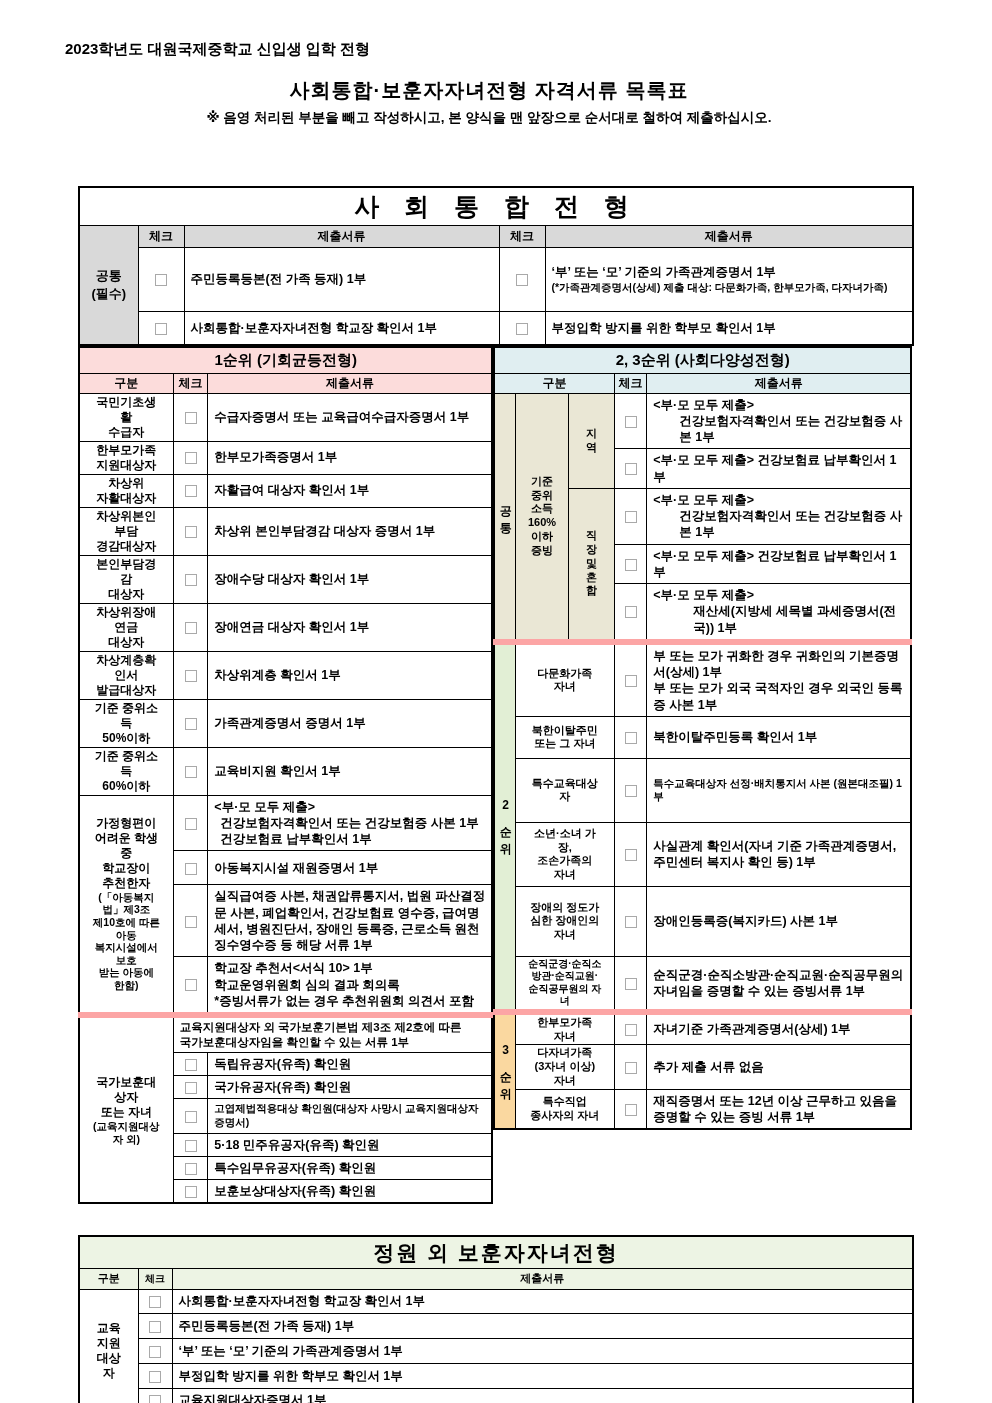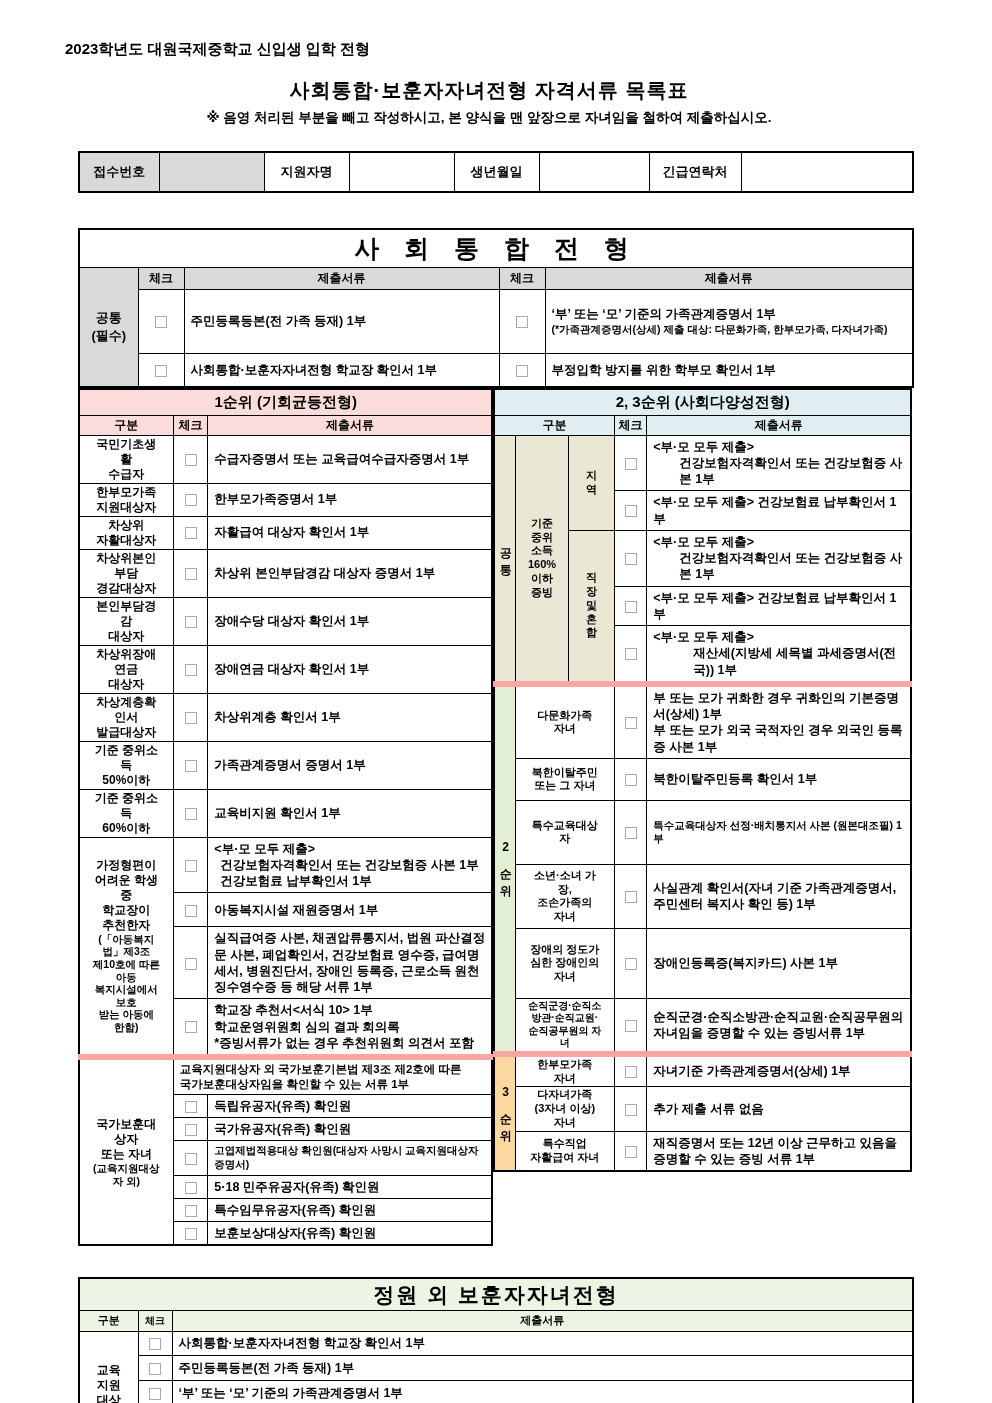--- a/index.html
+++ b/index.html
@@ -55,46 +55,22 @@
   .annex-gap { height:31px; }
 </style>
 </head>
 <body>
 
 <div class="page">
 <div class="inner">
 
   <div class="school-line">2023학년도 대원국제중학교 신입생 입학 전형</div>
   <div class="doc-title">사회통합·보훈자자녀전형 자격서류 목록표</div>
-  <div class="doc-note">※ 음영 처리된 부분을 빼고 작성하시고, 본 양식을 맨 앞장으로 자녀임을 철하여 제출하십시오.</div>
-
-  <table class="tbl info-tbl">
-    <colgroup>
-      <col style="width:80px">
-          <col style="width:105px">
-          <col style="width:85px">
-          <col style="width:105px">
-      <col style="width:85px">
-          <col style="width:110px">
-          <col style="width:92px">
-          <col style="width:172px">
-    </colgroup>
-    <tbody>
-          <tr style="height:40px">
-      <td class="lab gray">접수번호</td>
-      <td class="gray"></td>
-      <td class="lab">지원자명</td>
-      <td></td>
-      <td class="lab">생년월일</td>
-      <td></td>
-      <td class="lab">긴급연락처</td>
-      <td></td>
-    </tr>
-  </tbody>
-      </table>
+  <div class="doc-note">※ 음영 처리된 부분을 빼고 작성하시고, 본 양식을 맨 앞장으로 순서대로 철하여 제출하십시오.</div>
+
 
   <div class="info-gap"></div>
 
   <table class="tbl main-top">
     <colgroup>
       <col style="width:59px">
           <col style="width:46px">
           <col style="width:315px">
           <col style="width:46px">
           <col style="width:368px">
@@ -384,21 +360,21 @@
         <td class="doc">자녀기준 가족관계증명서(상세) 1부</td>
       </tr>
       <tr style="height:28px">
         <td colspan="2" class="cat pre">다자녀가족
 (3자녀 이상) 자녀</td>
         <td class="cbcell"><span class="cb"></span></td>
         <td class="doc">추가 제출 서류 없음</td>
       </tr>
       <tr style="height:40px">
         <td colspan="2" class="cat pre">특수직업
-자활급여 자녀</td>
+종사자의 자녀</td>
         <td class="cbcell"><span class="cb"></span></td>
         <td class="doc">재직증명서 또는 12년 이상 근무하고 있음을 증명할 수 있는 증빙 서류 1부</td>
       </tr>
     </tbody>
         </table>
   </div>
 
   <div class="annex-gap"></div>
 
   <table class="tbl annex-tbl">

